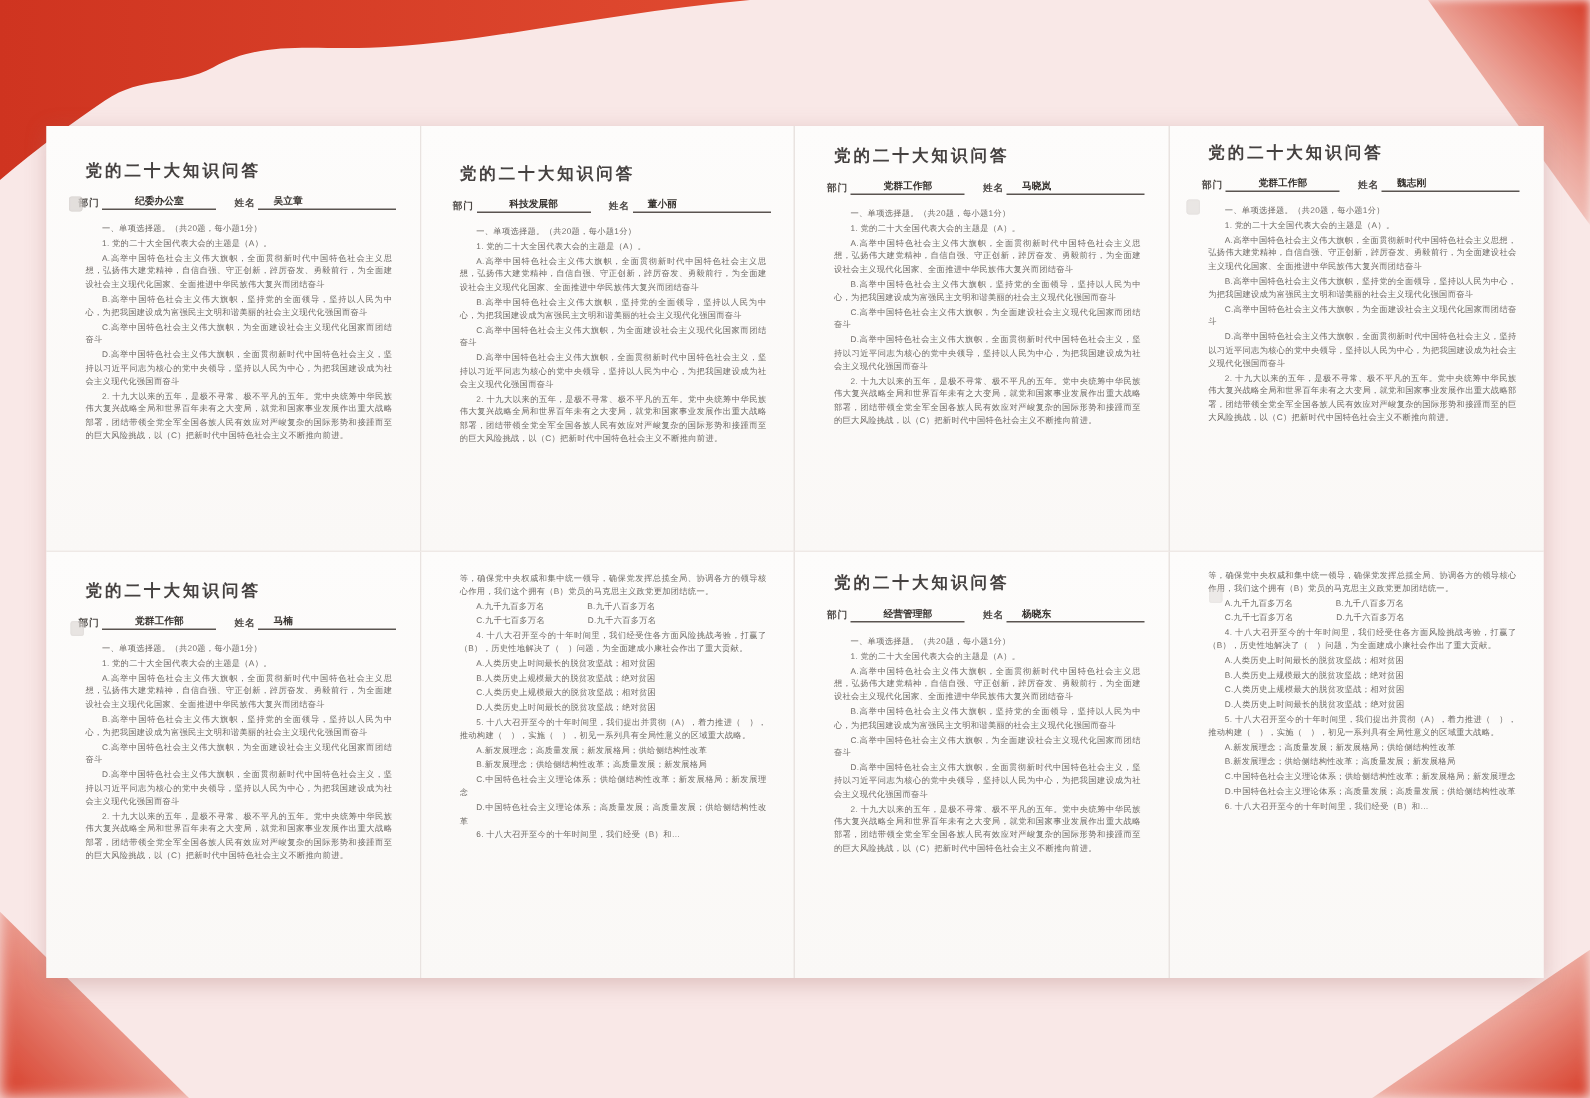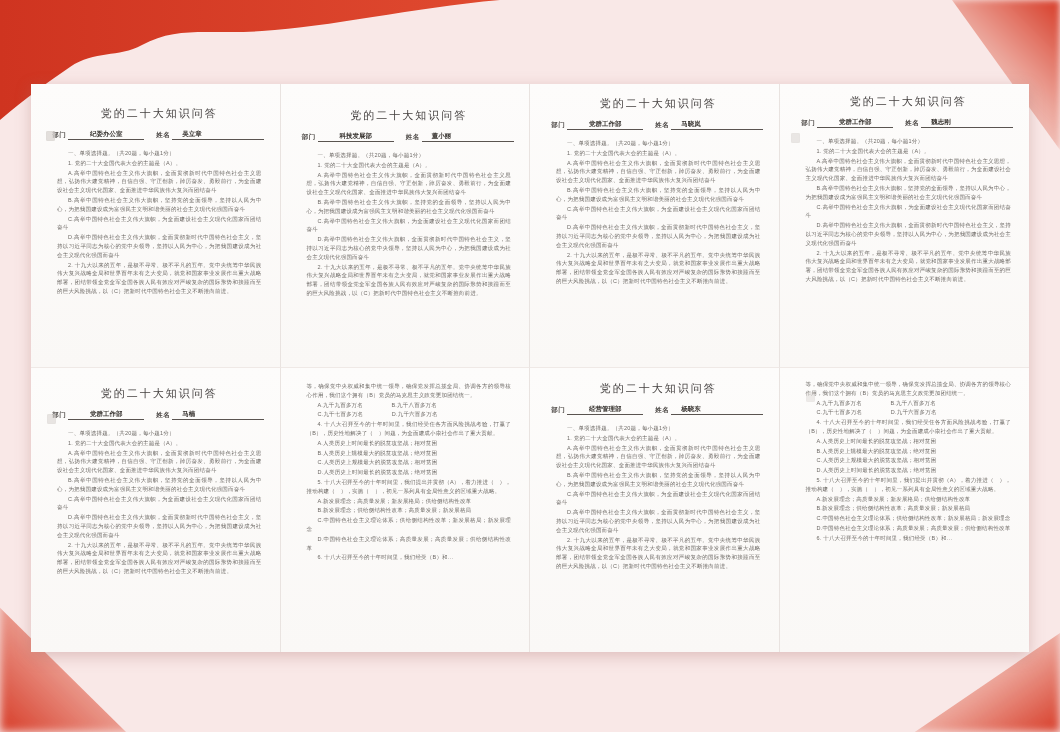--- a/index.html
+++ b/index.html
@@ -47,22 +47,22 @@
   .sheet:nth-child(-n+4){border-bottom:1px solid #efe9e6;}
   .sheet:nth-child(1){padding-top:22px;}
   .sheet:nth-child(2){padding-top:24px;}
   .sheet:nth-child(3){padding-top:12px;}
   .sheet:nth-child(4){padding-top:10px;}
   .sheet:nth-child(5){padding-top:18px;}
   .sheet:nth-child(6){padding-top:14px;}
   .sheet:nth-child(7){padding-top:13px;}
   .sheet:nth-child(8){padding-top:12px;}
   .title{
-    margin:0 0 9px 0;text-align:center;
-    font-size:11px;font-weight:400;letter-spacing:2px;color:#454140;
+    margin:0 0 9px 0;text-align:left;
+    font-size:11px;font-weight:700;letter-spacing:2px;color:#454140;
   }
   .hdr{
     display:flex;justify-content:center;align-items:flex-end;
     font-size:6.5px;margin-bottom:9px;white-space:nowrap;
   }
   .hdr .lbl{color:#4c4845;font-weight:700;letter-spacing:.5px;}
   .hdr .val{
     display:inline-block;border-bottom:1px solid #5a5450;
     min-width:60px;text-align:center;
     font-weight:700;color:#37332f;padding:0 8px;margin:0 2px;

